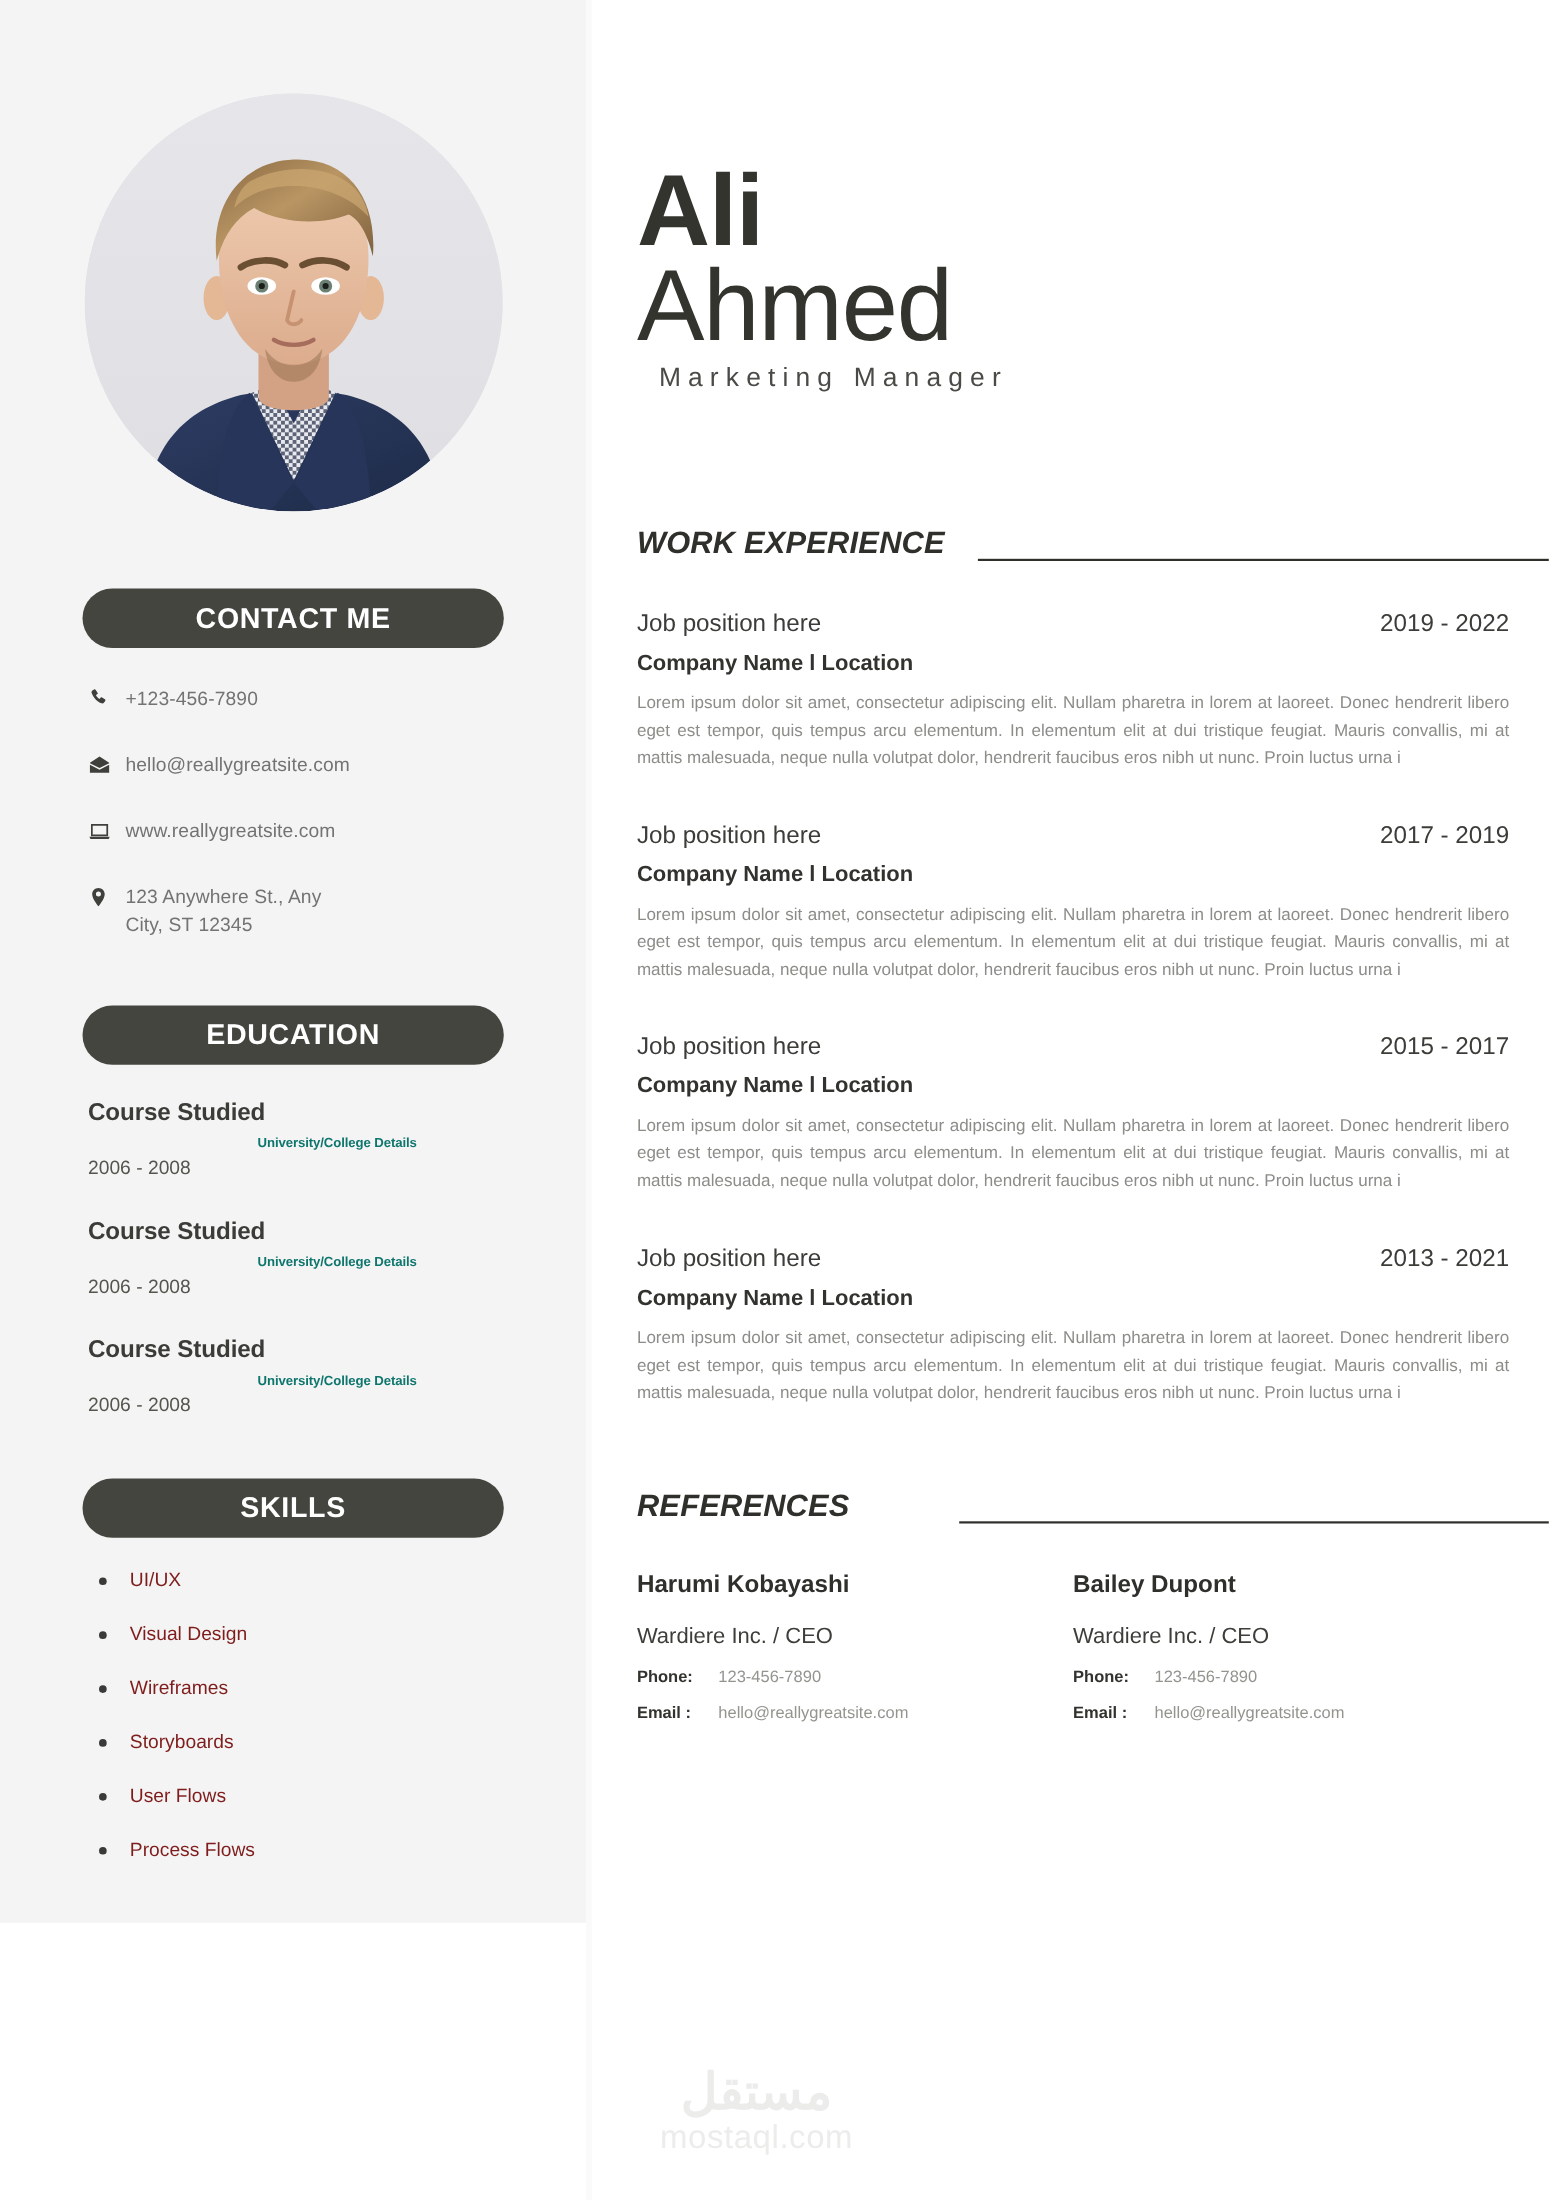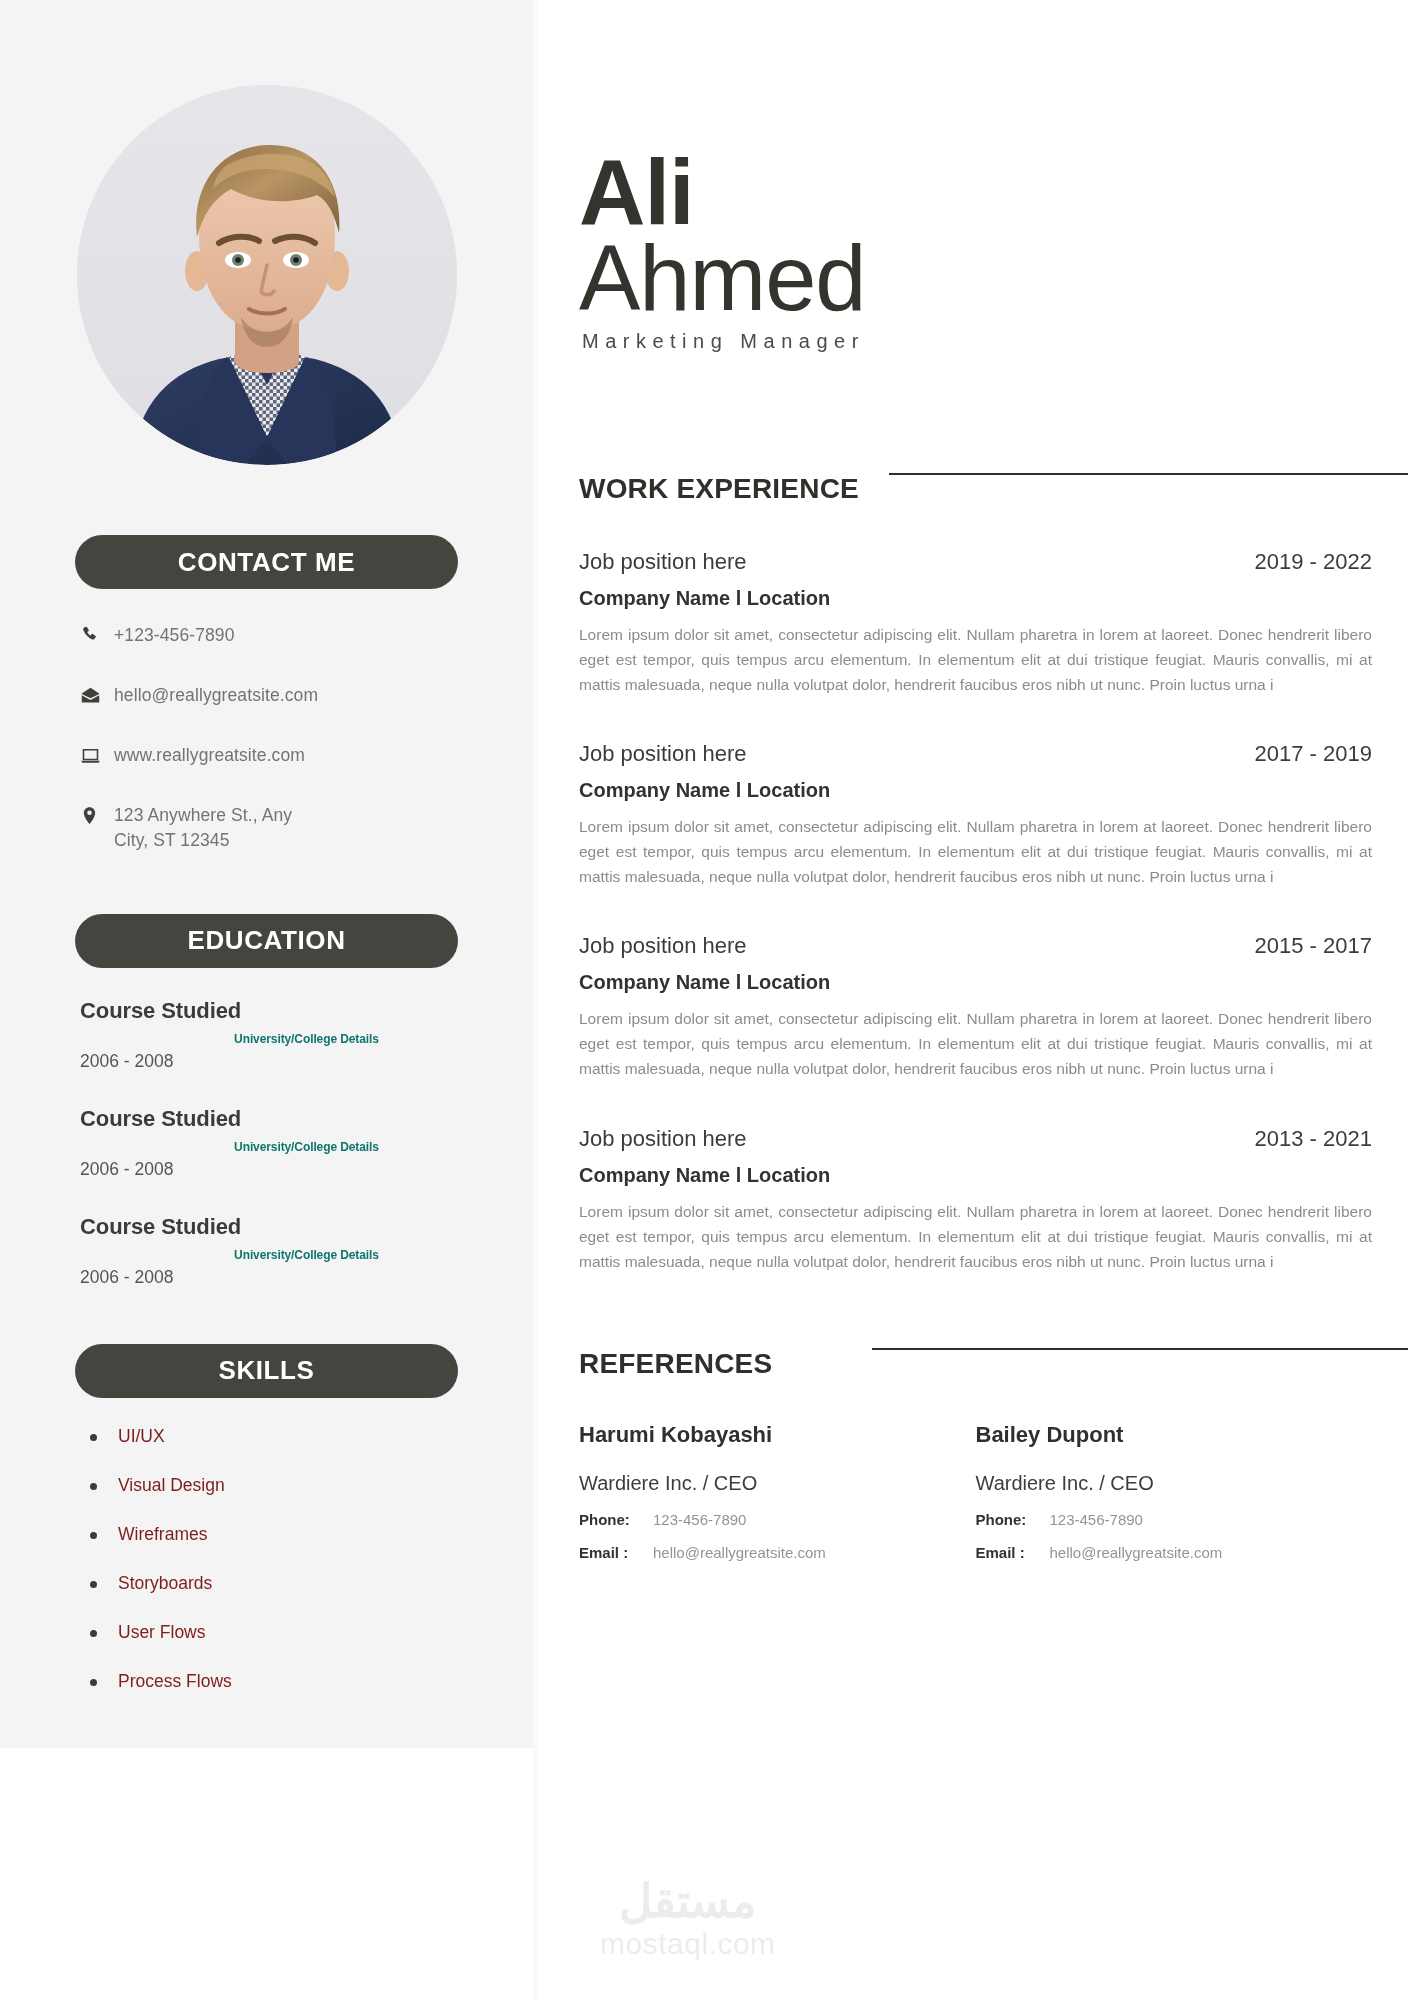--- a/index.html
+++ b/index.html
@@ -96,28 +96,28 @@
   .name-block { padding:150px 0 0 46px; }
   .first-name {
     font-size:92px; font-weight:bold; line-height:0.93;
     color:#34342f; letter-spacing:-1px;
   }
   .last-name {
     font-size:92px; font-weight:normal; line-height:1.0;
     color:#34342f; letter-spacing:-1px; margin-top:-4px;
   }
   .job-title {
-    font-size:20px; color:#4a4a46; letter-spacing:6.5px;
-    margin-top:6px; margin-left:3px;
+    font-size:24px; color:#4a4a46; letter-spacing:6.5px;
+    margin-top:6px; margin-left:20px;
   }
 
   
   .sec-head {
-    display:flex; align-items:flex-start;
-    margin-left:46px; margin-right:6px;
+    display:flex; align-items:flex-end;
+    margin-left:46px; margin-right:6px;font-style:italic;
   }
   .sec-head h2 {
     font-size:28px; font-weight:bold;
     letter-spacing:0.2px; color:#2f2f2b;
     white-space:nowrap;
   }
   .sec-rule {
     flex:1; height:2px; background:#2f2f2b;
     margin-left:30px;
   }

